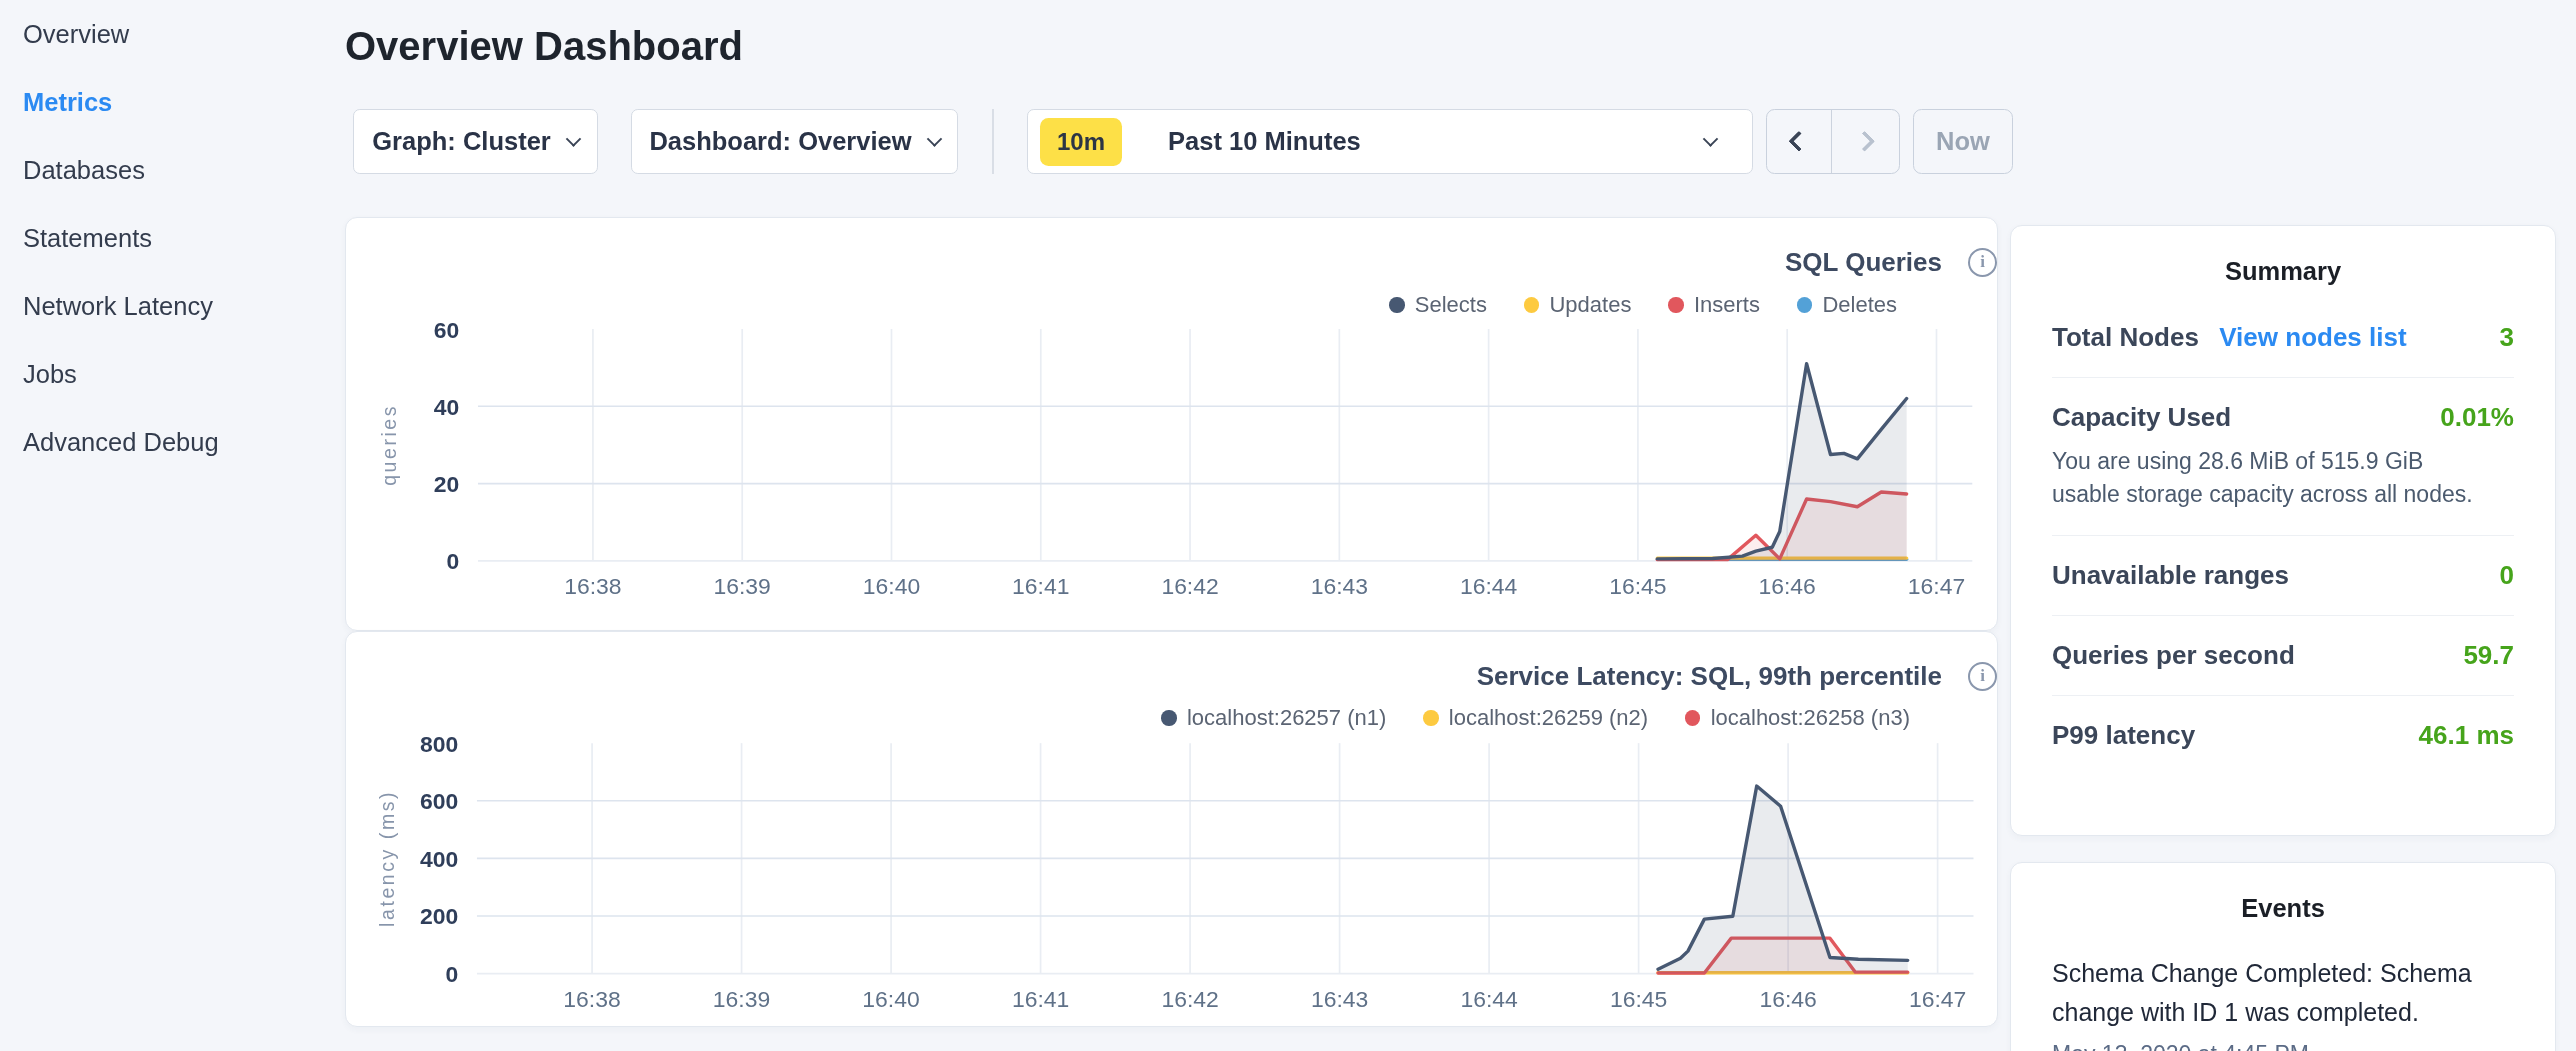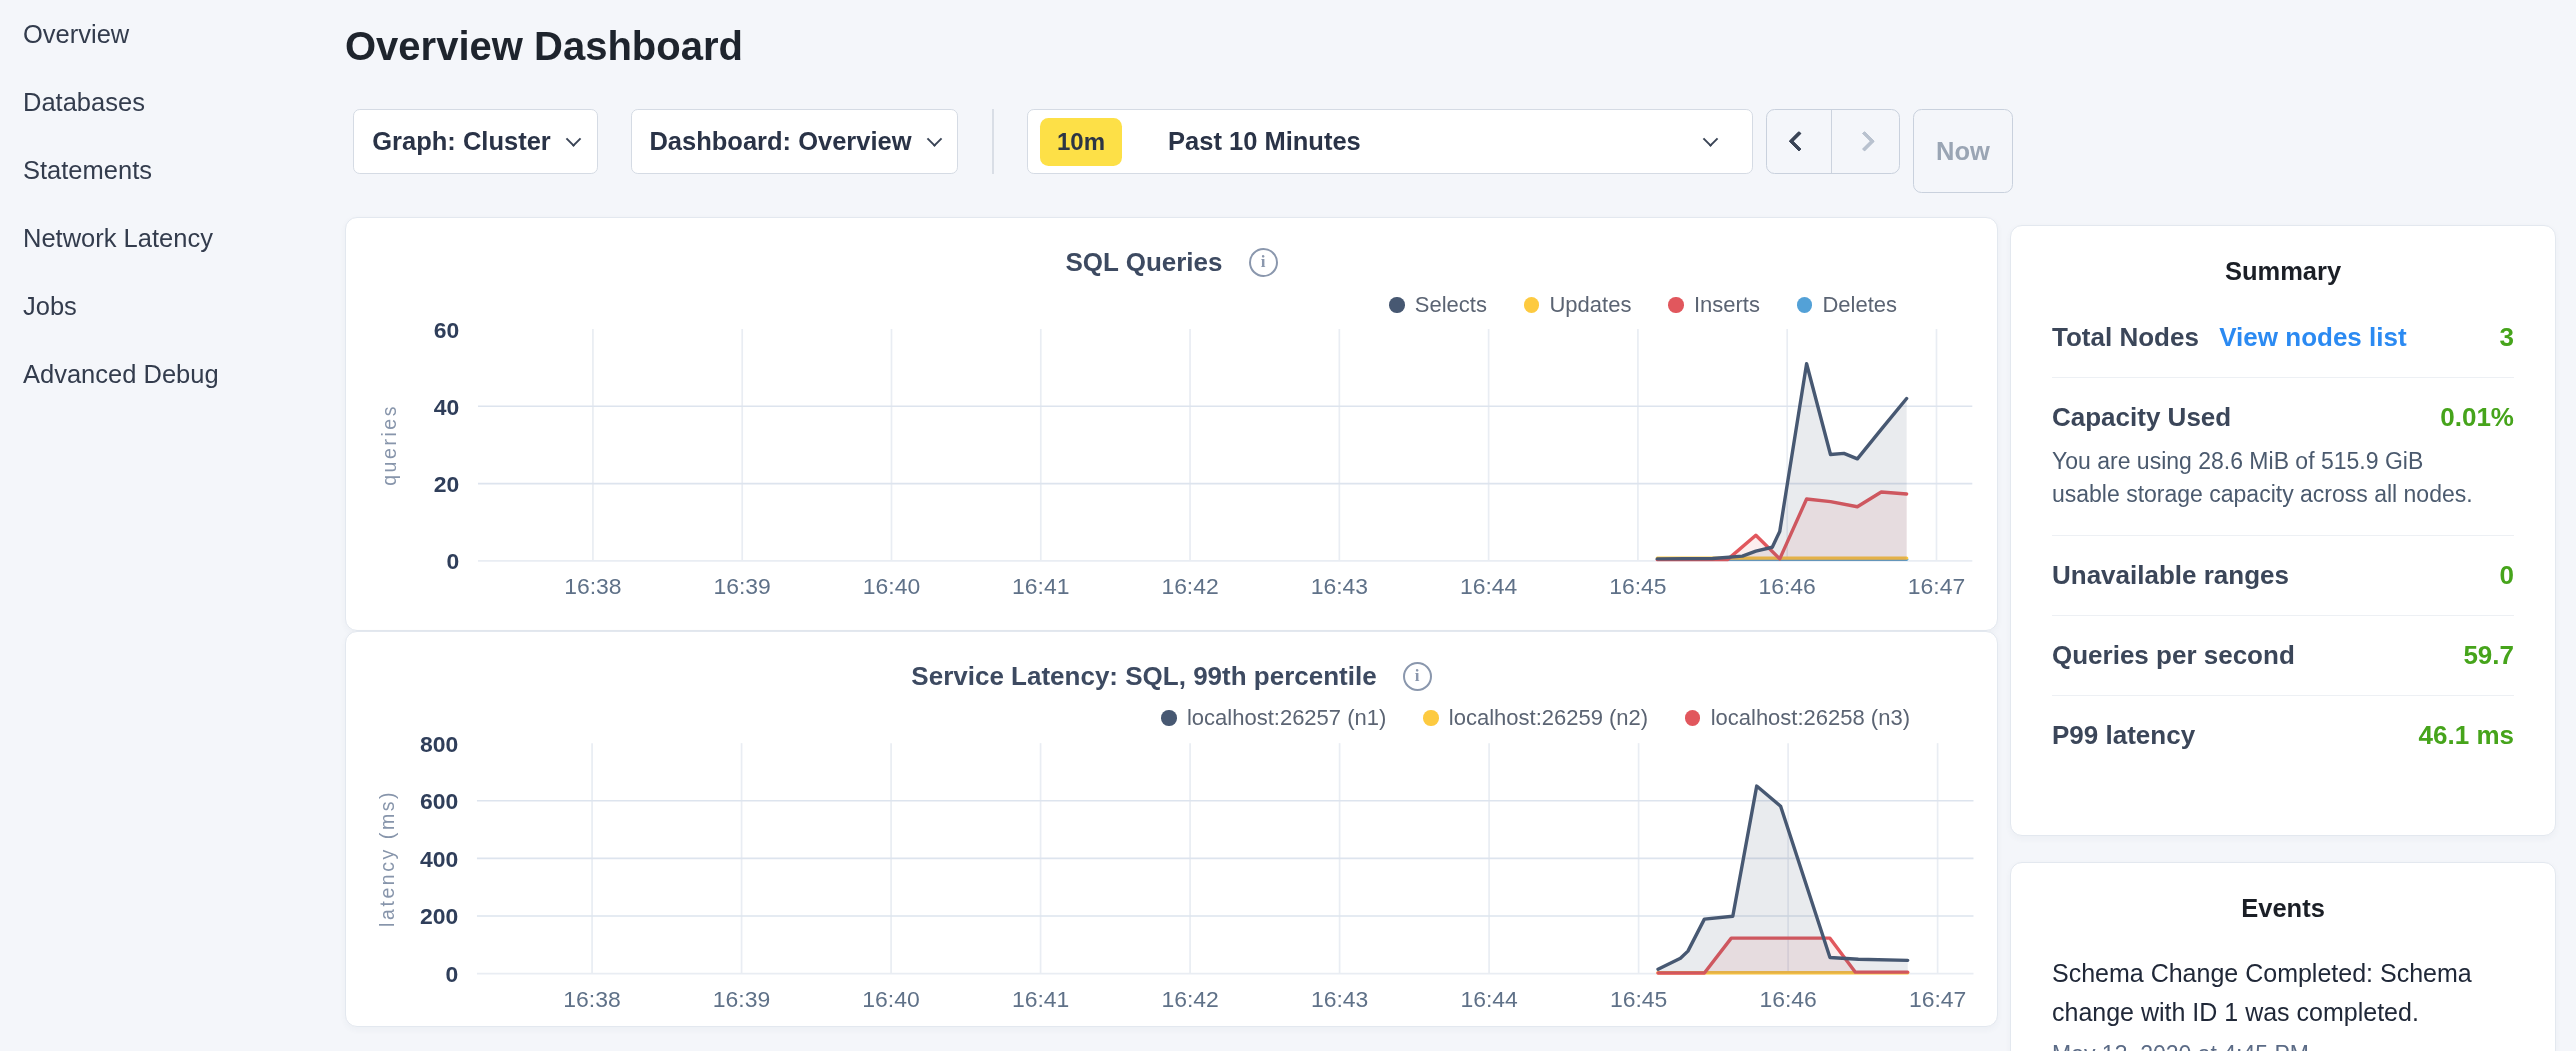--- a/index.html
+++ b/index.html
@@ -42,36 +42,36 @@
   .pager {
     position:absolute; left:1421px; top:0; width:134px; height:65px;
     border:1.7px solid #c9d1dd; border-radius:8.5px; display:flex; overflow:hidden; background:transparent;
   }
   .pager .pbtn { width:65px; height:100%; display:flex; align-items:center; justify-content:center; cursor:pointer; background:transparent; border:none; }
   .pager .pbtn:first-child { border-right:1.7px solid #ccd3de; }
   .chv { display:inline-block; width:14.5px; height:14.5px; border:solid currentColor; border-width:0 4.3px 4.3px 0; border-radius:1.7px; }
   .chv-left  { color:#3a4456; transform:rotate(135deg); }
   .chv-right { color:#b9c2cf; transform:rotate(-45deg); }
   .now {
-    position:absolute; left:1568px; top:0; width:100px; height:84px;
+    position:absolute; left:1568px; top:0; width:100px; height:65px;
     border:1.7px solid #c9d1dd; border-radius:8.5px; background:transparent;
     font-size:25.5px; font-weight:700; color:#9aa5b4; cursor:default;
     font-family:"Liberation Sans", sans-serif;
   }
   
   .card {
     position:absolute; background:#fff; border:1.7px solid #e3e8ef; border-radius:12px;
     box-shadow:0 2.6px 6.8px rgba(60,70,90,.04);
   }
   .chart-card { left:0; width:1653px; }
   .card-c1 { top:217px; height:414px; }
   .card-c2 { top:631px; height:396px; }
   .chart-title {
     position:absolute; left:0; top:29px; width:100%;
-    display:flex; align-items:center; justify-content:center; gap:26px;
+    display:flex; align-items:center; justify-content:flex-end; gap:26px;
     font-size:26px; font-weight:700; color:#3d4a61;
   }
   .info-icon {
     width:29px; height:29px; border:2.6px solid #8a97ad; border-radius:50%;
     color:#8a97ad; font-size:17px; font-weight:700; line-height:24px; text-align:center;
     font-family:"Liberation Serif", serif; cursor:pointer; flex:0 0 auto;
   }
   .legend { position:absolute; display:flex; gap:37px; align-items:center; }
   .legend-c1 { top:74px; right:100px; }
   .legend-c2 { top:73px; right:87px; }
@@ -94,20 +94,21 @@
   .sval { margin-left:auto; font-size:26px; font-weight:700; color:#46a41b; }
   .sdesc { margin-top:12px; font-size:23px; line-height:33px; color:#4b5a6e; max-width:442px; }
   .event-text { margin-top:31px; font-size:25px; line-height:39px; color:#202838; max-width:425px; }
   .event-time { margin-top:8.5px; font-size:23px; color:#5b6b86; }
 </style>
 </head>
 <body>
 
 <nav class="sidebar">
   <div class="nav-item">Overview</div>
+  <div class="nav-item active">Metrics</div>
   <div class="nav-item">Databases</div>
   <div class="nav-item">Statements</div>
   <div class="nav-item">Network Latency</div>
   <div class="nav-item">Jobs</div>
   <div class="nav-item">Advanced Debug</div>
 </nav>
 
 <main class="main">
   <h1 class="page-title">Overview Dashboard</h1>
 

